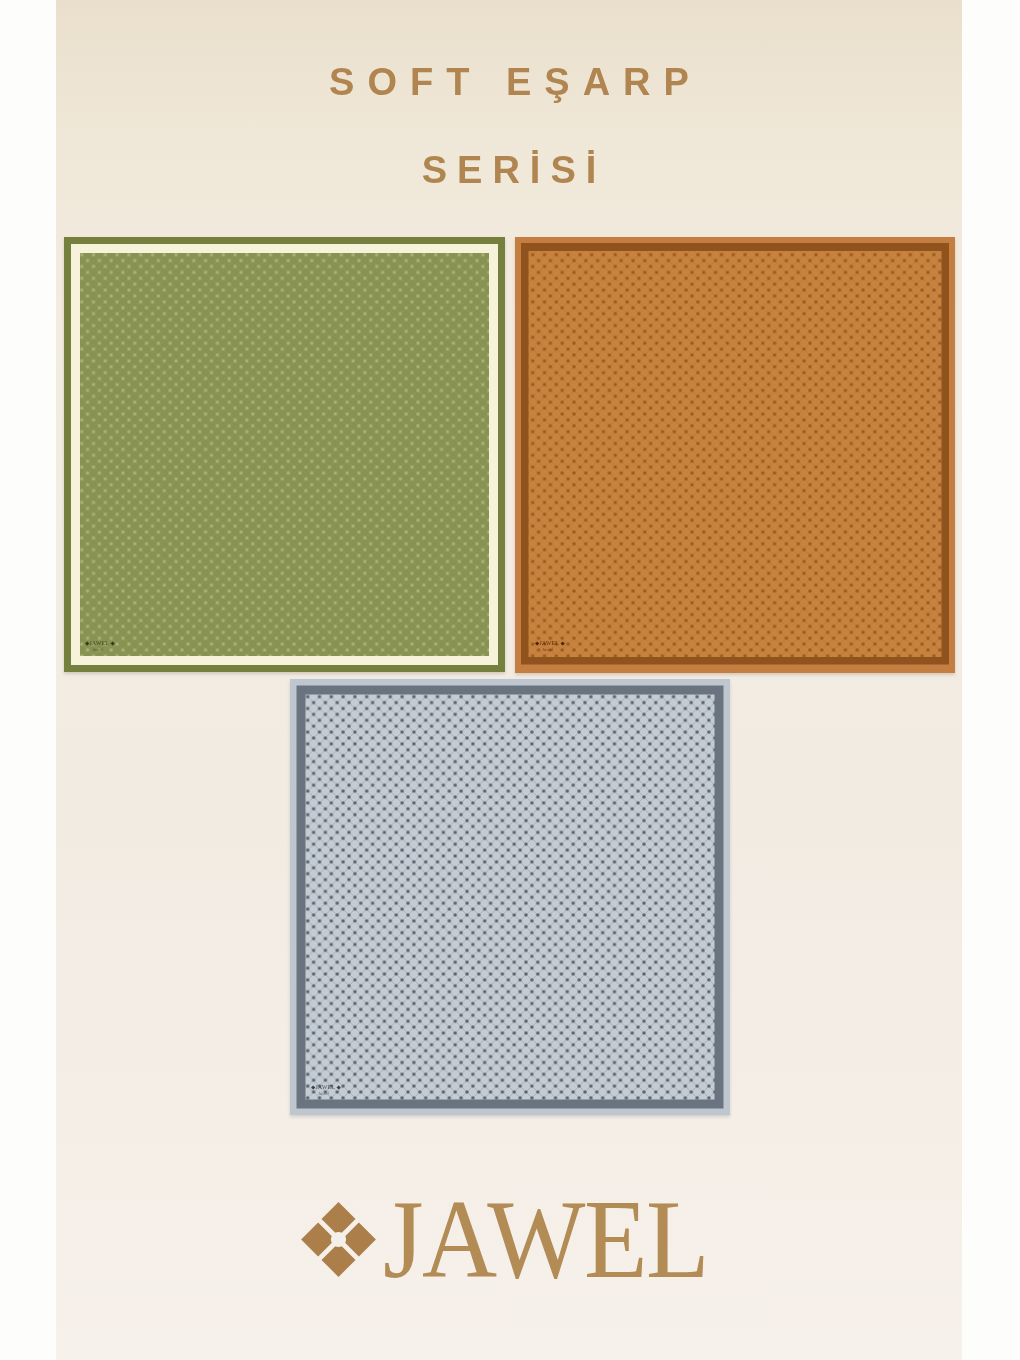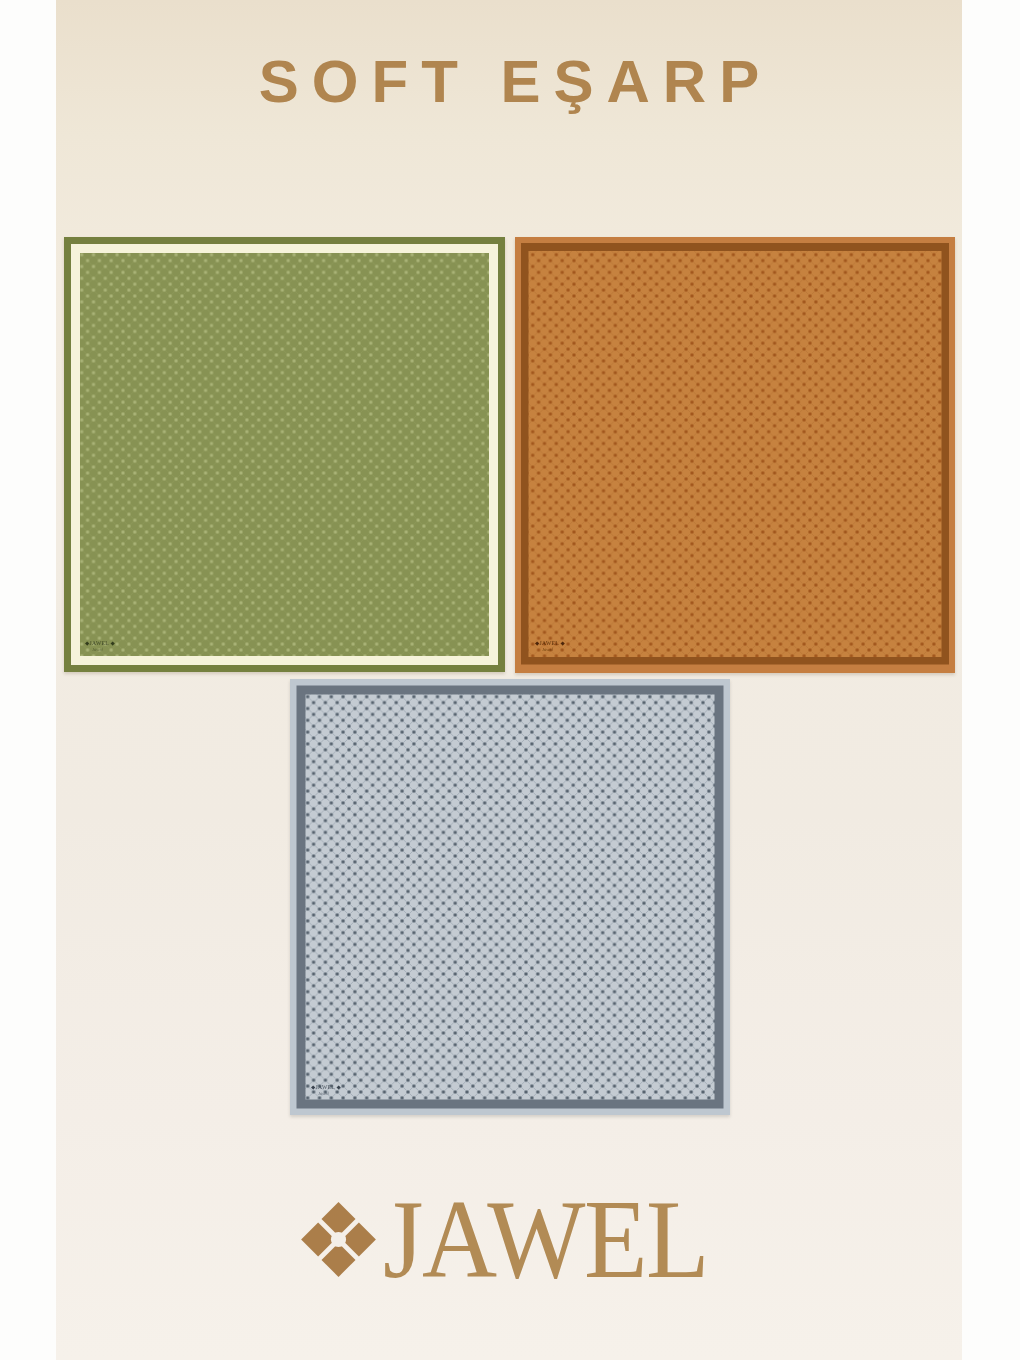--- a/index.html
+++ b/index.html
@@ -12,22 +12,23 @@
 <div style="position:absolute;left:0;top:0;width:1020px;height:1360px;filter:blur(0.4px);">
 
 <div class="abs" style="left:56px;top:0;width:906px;height:1360px;
   background:linear-gradient(180deg,#eadfcc 0%,#efe7d7 10%,#f2ebde 20%,#f2ece2 40%,#f1ebe2 60%,#f4eee7 82%,#f6f1ea 100%);"></div>
 
 <div class="abs" style="left:0;top:0;width:56px;height:1360px;background:#fdfdfc;"></div>
 
 <div class="abs" style="left:962px;top:0;width:58px;height:1360px;background:#fdfdfc;"></div>
 
 <div class="abs" style="left:56px;top:41px;width:906px;text-align:center;
-  color:#b0854f;font-weight:bold;font-size:60px;line-height:82px;">
+  color:#b0854f;font-weight:bold;font-size:38px;line-height:82px;">
   <div style="letter-spacing:13px;padding-left:13px;">SOFT EŞARP</div>
+  <div style="letter-spacing:10px;padding-left:10px;position:relative;top:6px;">SERİSİ</div>
 </div>
 
 <svg class="abs" style="left:64px;top:237px;box-shadow:0 2px 3px rgba(110,90,60,0.22);" width="441" height="435" viewBox="0 0 441 435">
   <defs>
     <filter id="fg">
           <feGaussianBlur stdDeviation="0.22"></feGaussianBlur>
         </filter>
         <pattern id="pg" width="11.8" height="11.8" patternUnits="userSpaceOnUse">
       <rect width="11.8" height="11.8" fill="#879253"></rect>
       <path d="M0 0 L11.8 11.8 M0 11.8 L11.8 0" stroke="#96a162" stroke-width="0.8" opacity="0.35"></path>

